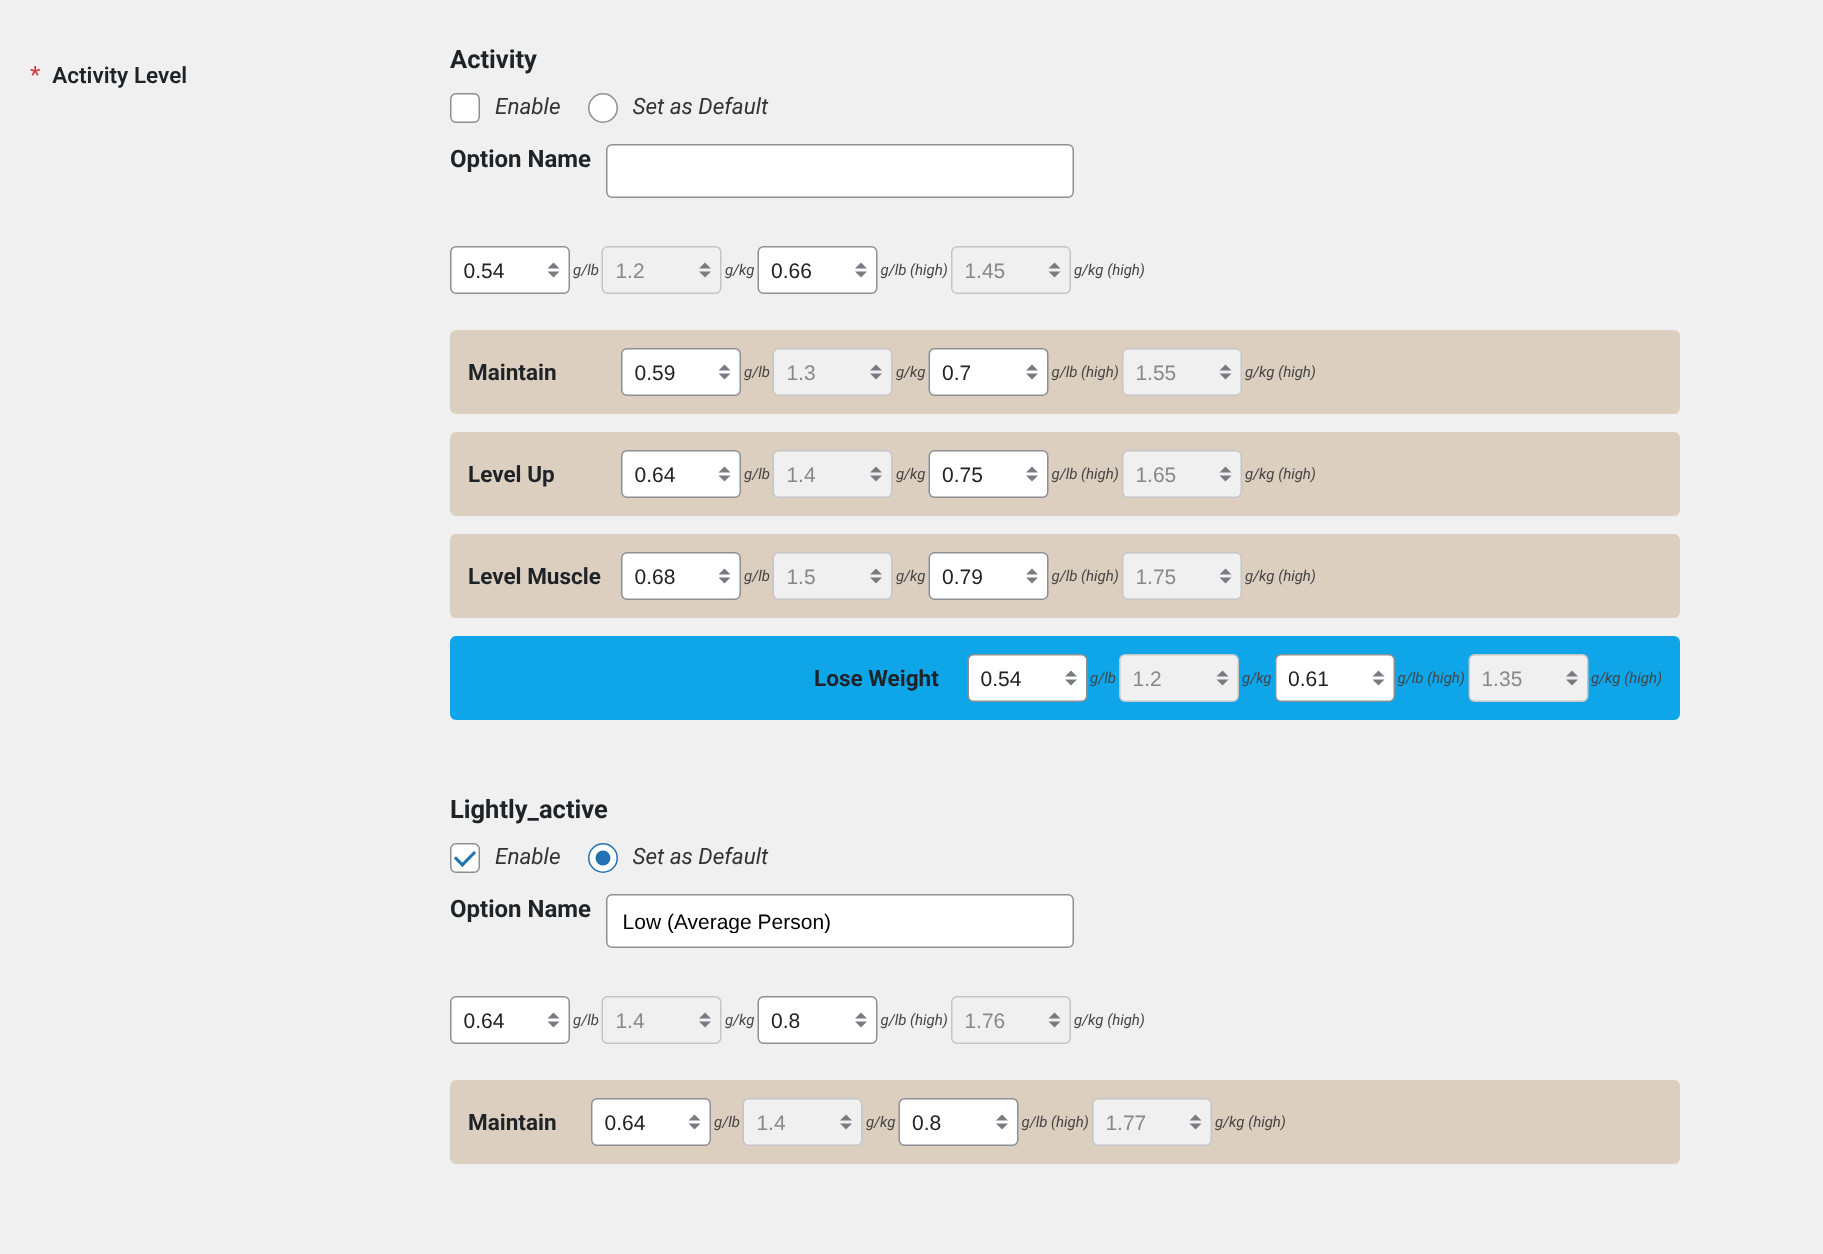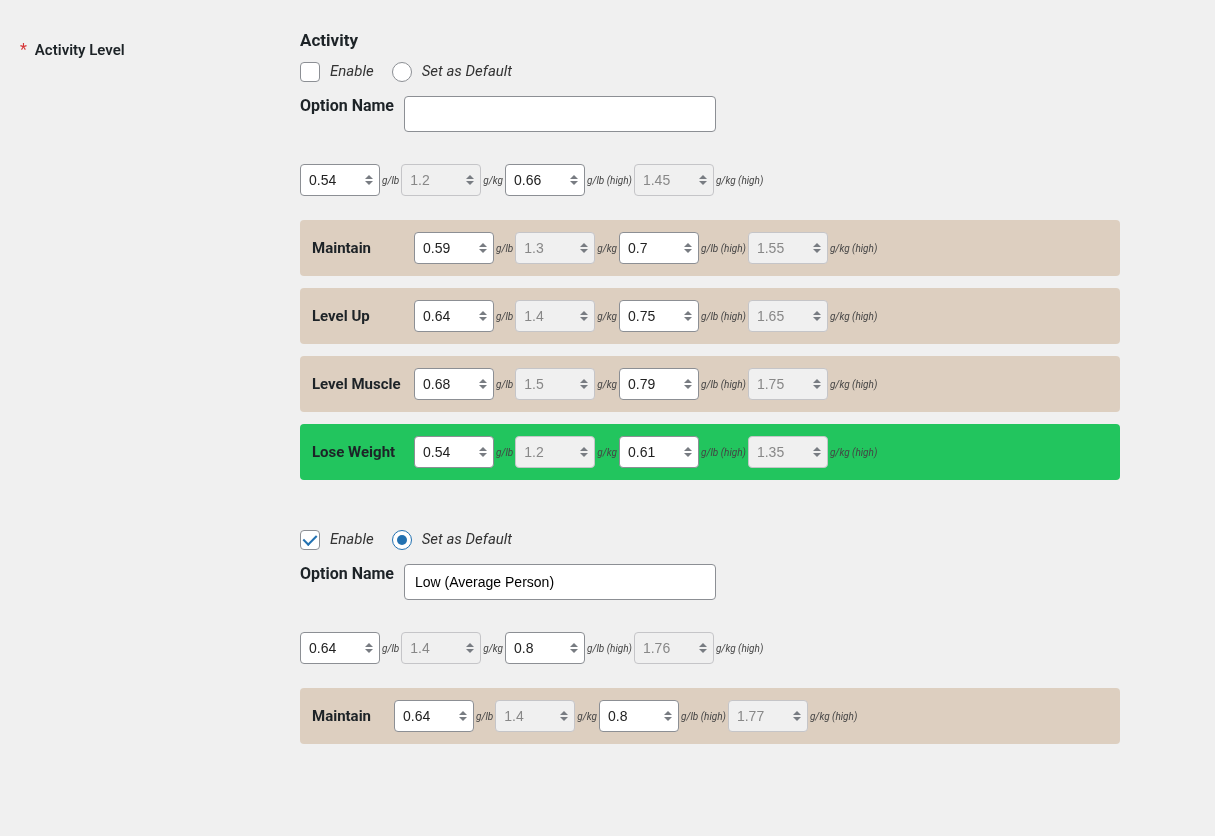--- a/index.html
+++ b/index.html
@@ -17,21 +17,21 @@
 .radio { width: 20px; height: 20px; border: 1px solid #8c8f94; border-radius: 50%; background: #fff; position: relative; display: inline-flex; align-items: center; justify-content: center; cursor: pointer; }
 .radio.checked { border-color: #2271b1; }
 .radio.checked::after { content: ""; width: 10px; height: 10px; border-radius: 50%; background: #2271b1; }
 .check-label { font-style: italic; font-size: 15px; color: #333; margin-right: 8px; }
 .optname-row { display: flex; align-items: flex-start; gap: 10px; margin-bottom: 20px; }
 .optname-label { font-weight: 700; font-size: 16px; color: #1d2327; }
 .text-input { height: 36px; border: 1px solid #8c8f94; border-radius: 4px; background: #fff; padding: 0 10px; font-size: 14px; width: 312px; }
 .values-row { display: flex; align-items: center; gap: 2px; padding: 12px 12px; border-radius: 4px; flex-wrap: nowrap; margin-bottom: 12px; }
 .values-row.base { padding-left: 0; }
 .values-row.tan { background: #ddcfc0; }
-.values-row.gray { background: #22c55e; }
+.values-row.gray { background: #0ea5e9; justify-content: flex-end; }
 .goal-label { font-weight: 700; font-size: 15px; color: #1d2327; min-width: 80px; }
 .num-wrap { position: relative; display: inline-block; }
 .num-input { width: 80px; height: 32px; border: 1px solid #8c8f94; border-radius: 4px; background: #fff; padding: 0 22px 0 8px; font-size: 14px; color: #222; }
 .num-input:disabled { background: #f0f0f0; color: #888; border-color: #c5c5c8; }
 .spinner { position: absolute; right: 4px; top: 50%; transform: translateY(-50%); width: 14px; height: 22px; display: flex; flex-direction: column; justify-content: center; gap: 2px; pointer-events: none; }
 .spinner::before, .spinner::after { content: ""; width: 0; height: 0; border-left: 4px solid transparent; border-right: 4px solid transparent; margin: 0 auto; }
 .spinner::before { border-bottom: 4px solid #787c82; }
 .spinner::after { border-top: 4px solid #787c82; }
 .unit { font-style: italic; font-size: 10px; color: #444; white-space: nowrap; }
 </style>
@@ -106,20 +106,21 @@
           <span class="unit">g/lb</span>
     <span class="num-wrap"><input class="num-input" value="1.2" disabled="" style=""><span class="spinner"></span></span>
           <span class="unit">g/kg</span>
     <span class="num-wrap"><input class="num-input" value="0.61" style=""><span class="spinner"></span></span>
           <span class="unit">g/lb (high)</span>
     <span class="num-wrap"><input class="num-input" value="1.35" disabled="" style=""><span class="spinner"></span></span>
           <span class="unit">g/kg (high)</span>
   </div>
       </div>
       <div class="level-block">
+    <div class="level-title">Lightly_active</div>
     <div class="check-row">
       <span class="checkbox checked"></span>
       <span class="check-label">Enable</span>
       <span class="radio checked"></span>
       <span class="check-label">Set as Default</span>
     </div>
     <div class="optname-row">
       <span class="optname-label">Option Name</span>
       <input class="text-input" value="Low (Average Person)" style="">
     </div>

